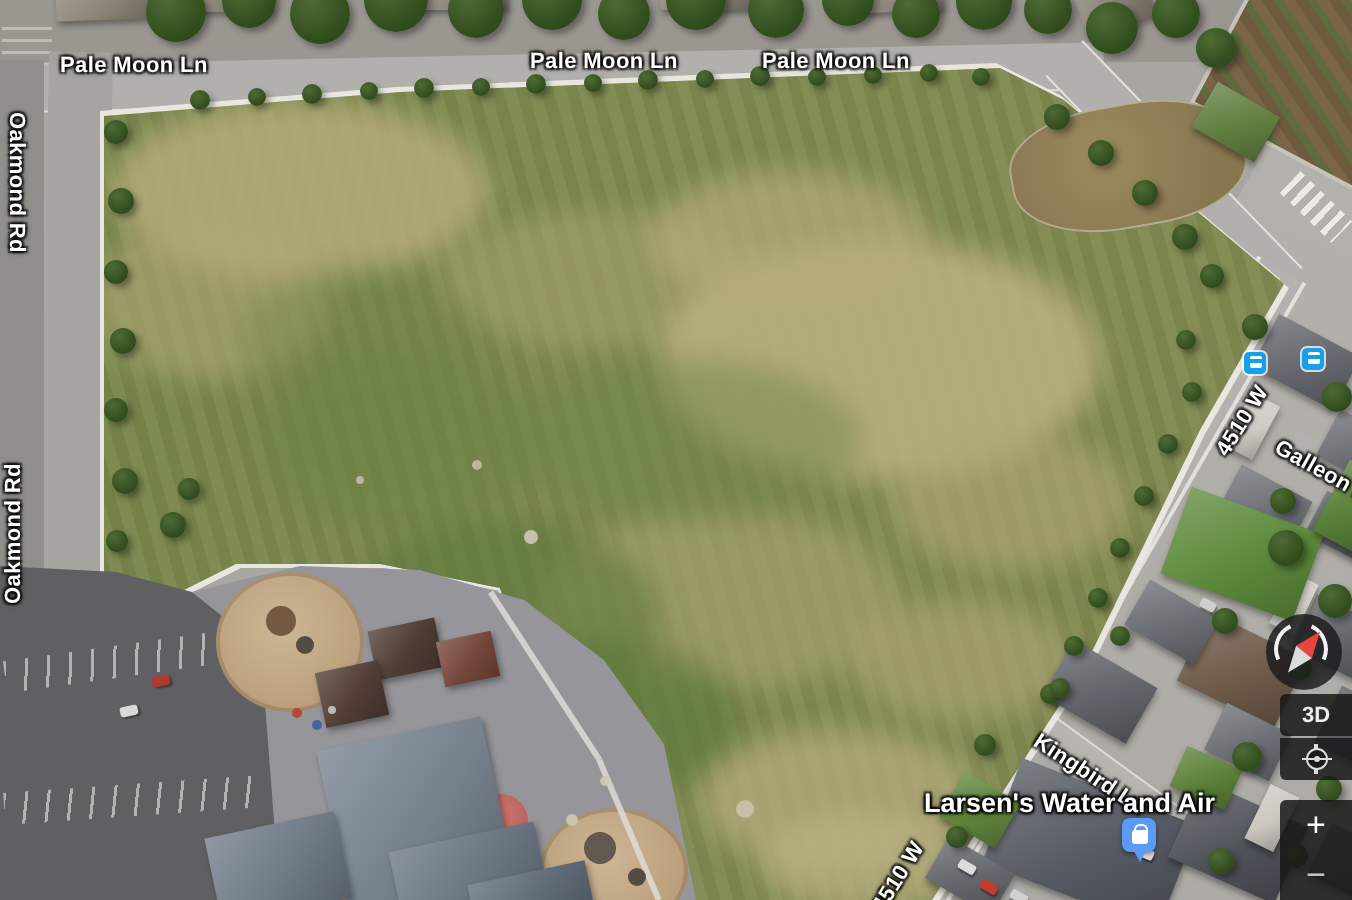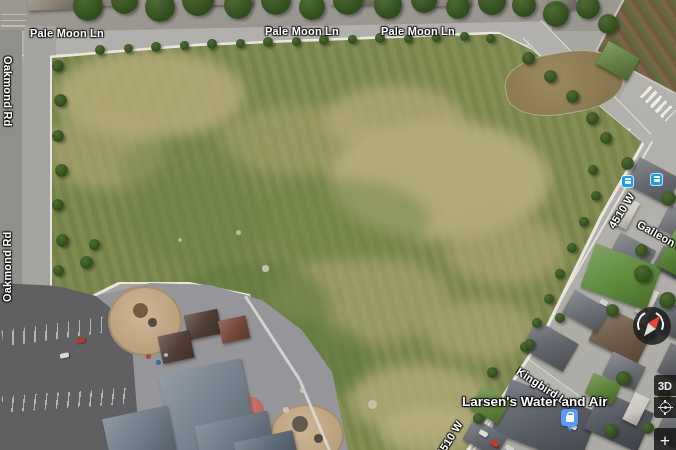--- a/index.html
+++ b/index.html
@@ -91,22 +91,22 @@
   .arc{width:27px;height:27px;border:2px solid #f2f2f2;border-radius:50%;left:3.5px;top:3.5px;}
   .arc-l{border-top-color:transparent;border-right-color:transparent;border-bottom-color:transparent;
     transform:rotate(20deg);}
   .arc-r{border-top-color:transparent;border-left-color:transparent;border-bottom-color:transparent;
     transform:rotate(-20deg);}
   .needle{left:19px;top:19px;}
   .n-red{left:-5px;top:-13px;border-left:5px solid transparent;border-right:5px solid transparent;
     border-bottom:13px solid #e8453c;}
   .n-wht{left:-5px;top:0;border-left:5px solid transparent;border-right:5px solid transparent;
     border-top:13px solid #dcdcdc;}
-  .ctl{right:0;width:22px;background:rgba(24,24,24,.85);color:#eee;display:flex;
-    align-items:center;justify-content:center;cursor:pointer;margin-top:28px;}
+  .ctl{right:0;width:36px;background:rgba(24,24,24,.85);color:#eee;display:flex;
+    align-items:center;justify-content:center;cursor:pointer;}
   .ctl-3d{top:347px;height:21px;border-radius:3px 0 0 3px;font-size:11px;font-weight:700;}
   .ctl-loc{top:369px;height:21px;border-radius:0 0 0 3px;}
   .loc{position:relative;width:15px;height:15px;}
   .loc::before{content:'';position:absolute;left:6.8px;top:0;width:1.6px;height:15px;background:#ddd;}
   .loc::after{content:'';position:absolute;top:6.8px;left:0;height:1.6px;width:15px;background:#ddd;}
   .loc .ring{left:2px;top:2px;width:11px;height:11px;border-radius:50%;
     border:1.6px solid #ddd;background:#1c1c1c;}
   .loc .cdot{left:6px;top:6px;width:3px;height:3px;border-radius:50%;background:#ddd;}
   .ctl-zin{top:400px;height:25px;border-radius:3px 0 0 0;font-size:17px;color:#fafafa;}
   .ctl-zout{top:425px;height:25px;font-size:17px;color:#c9c9c9;}

